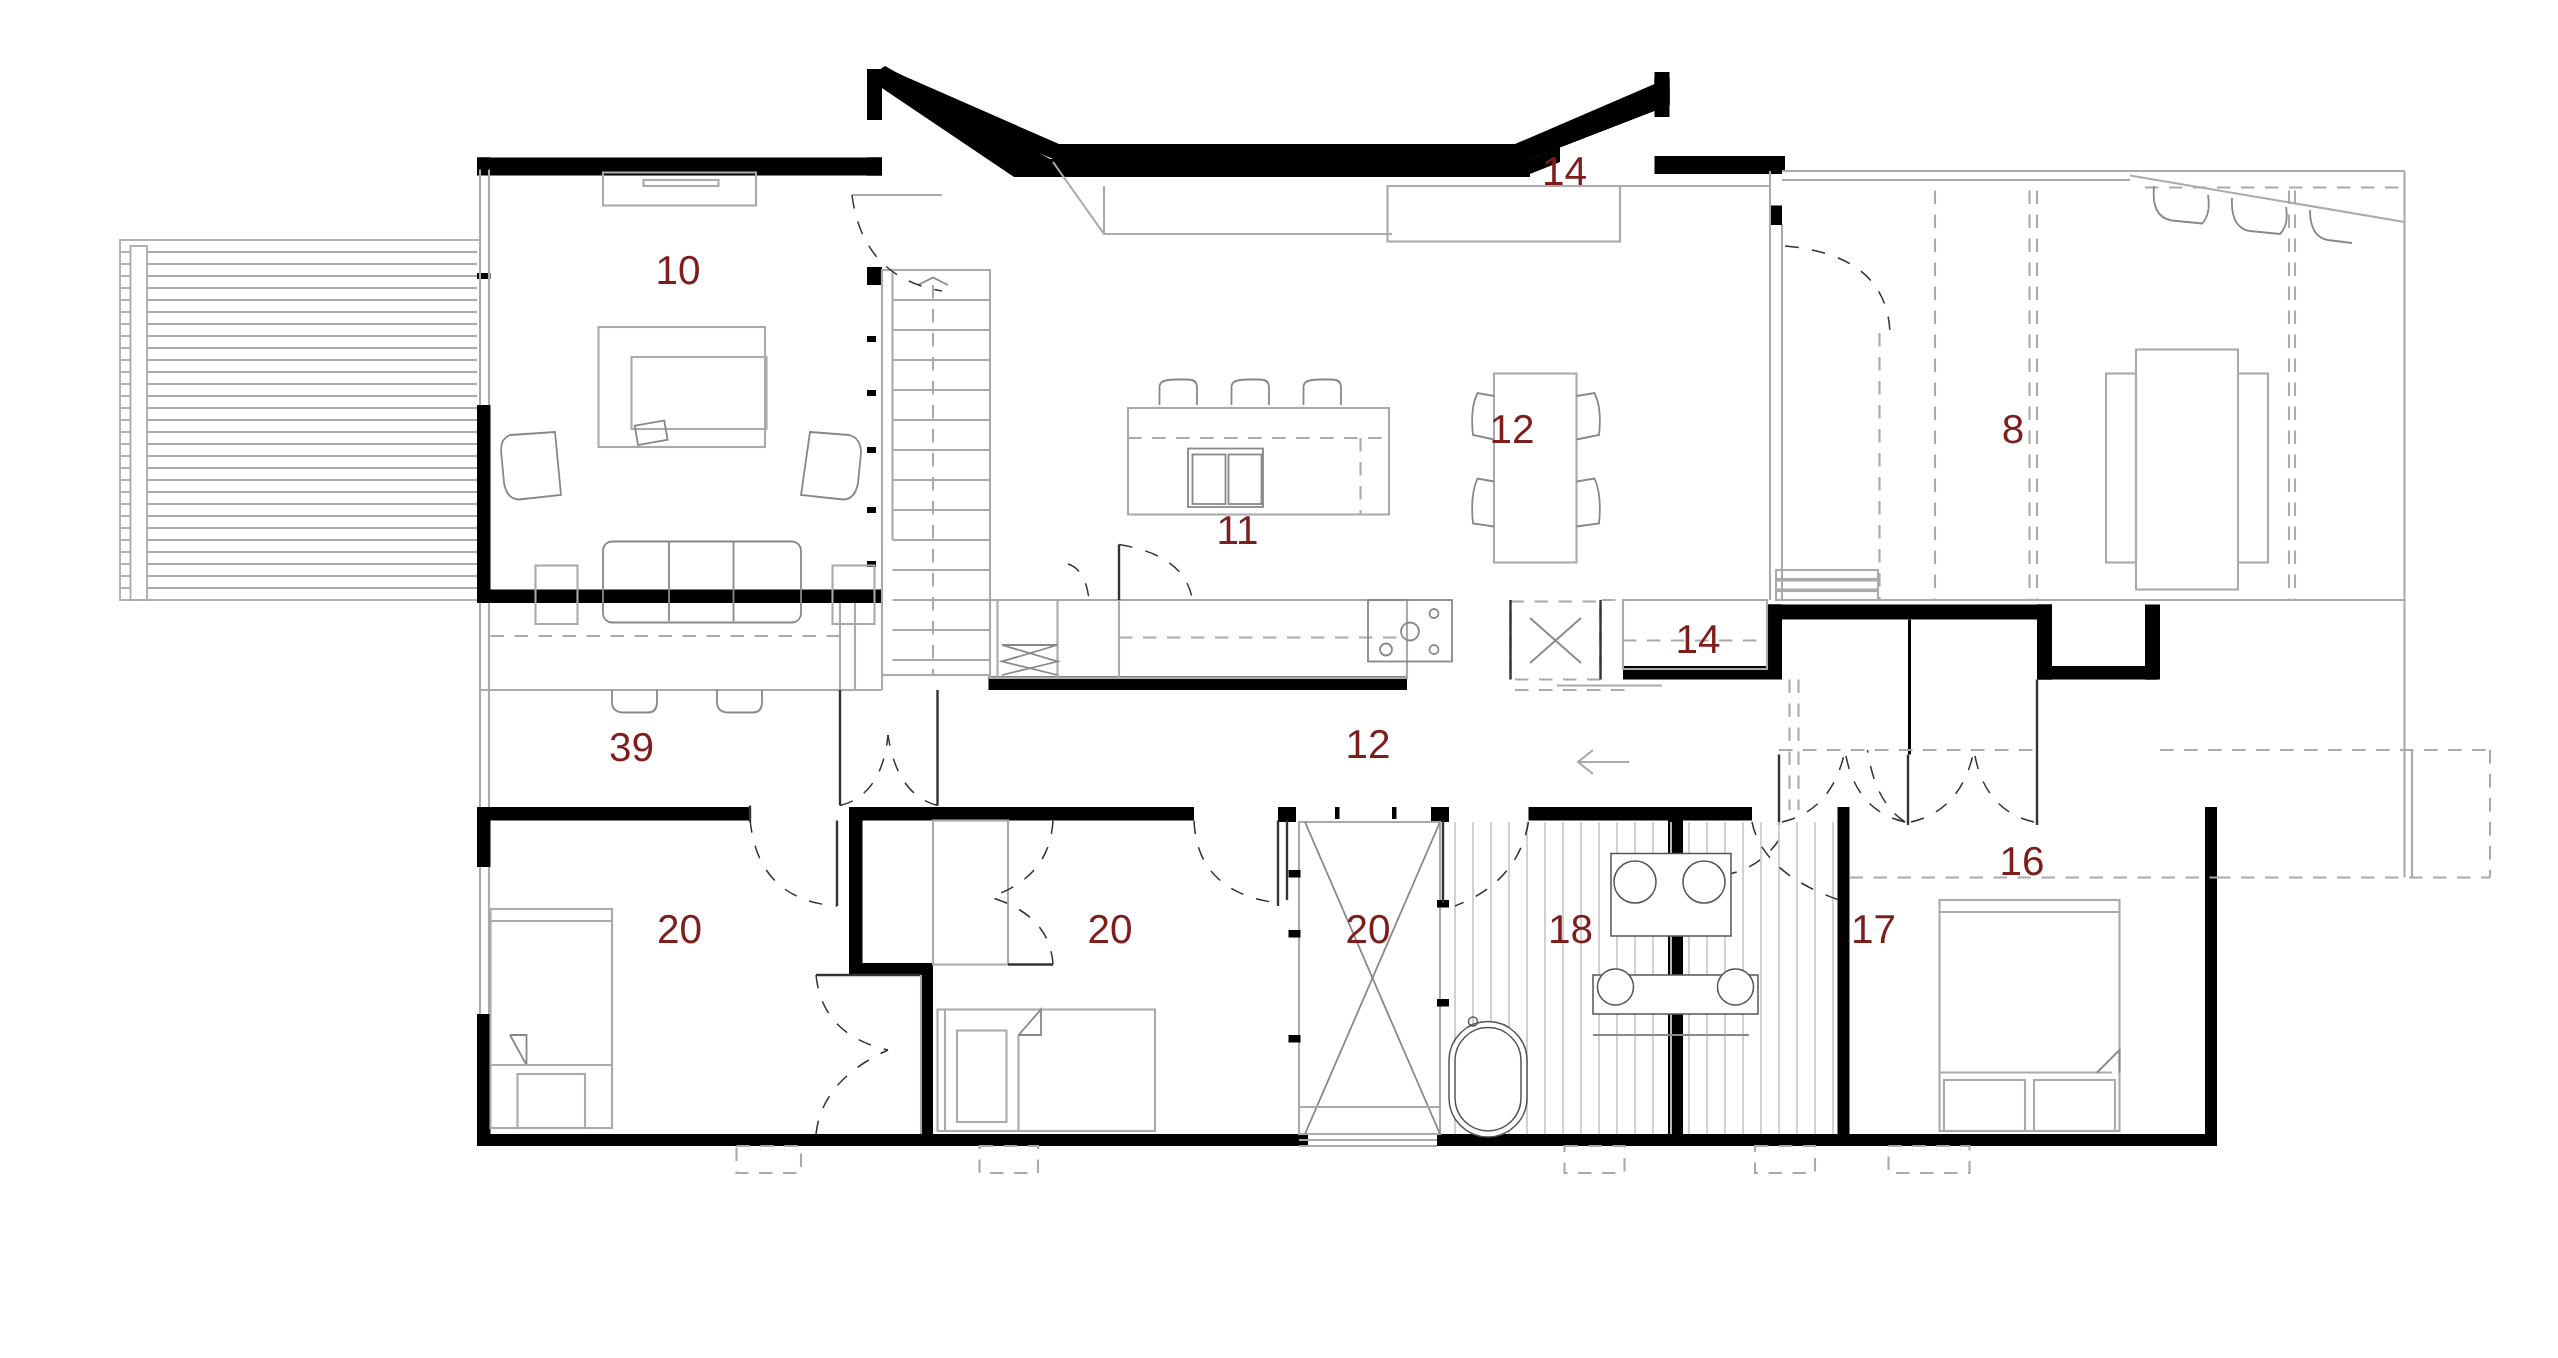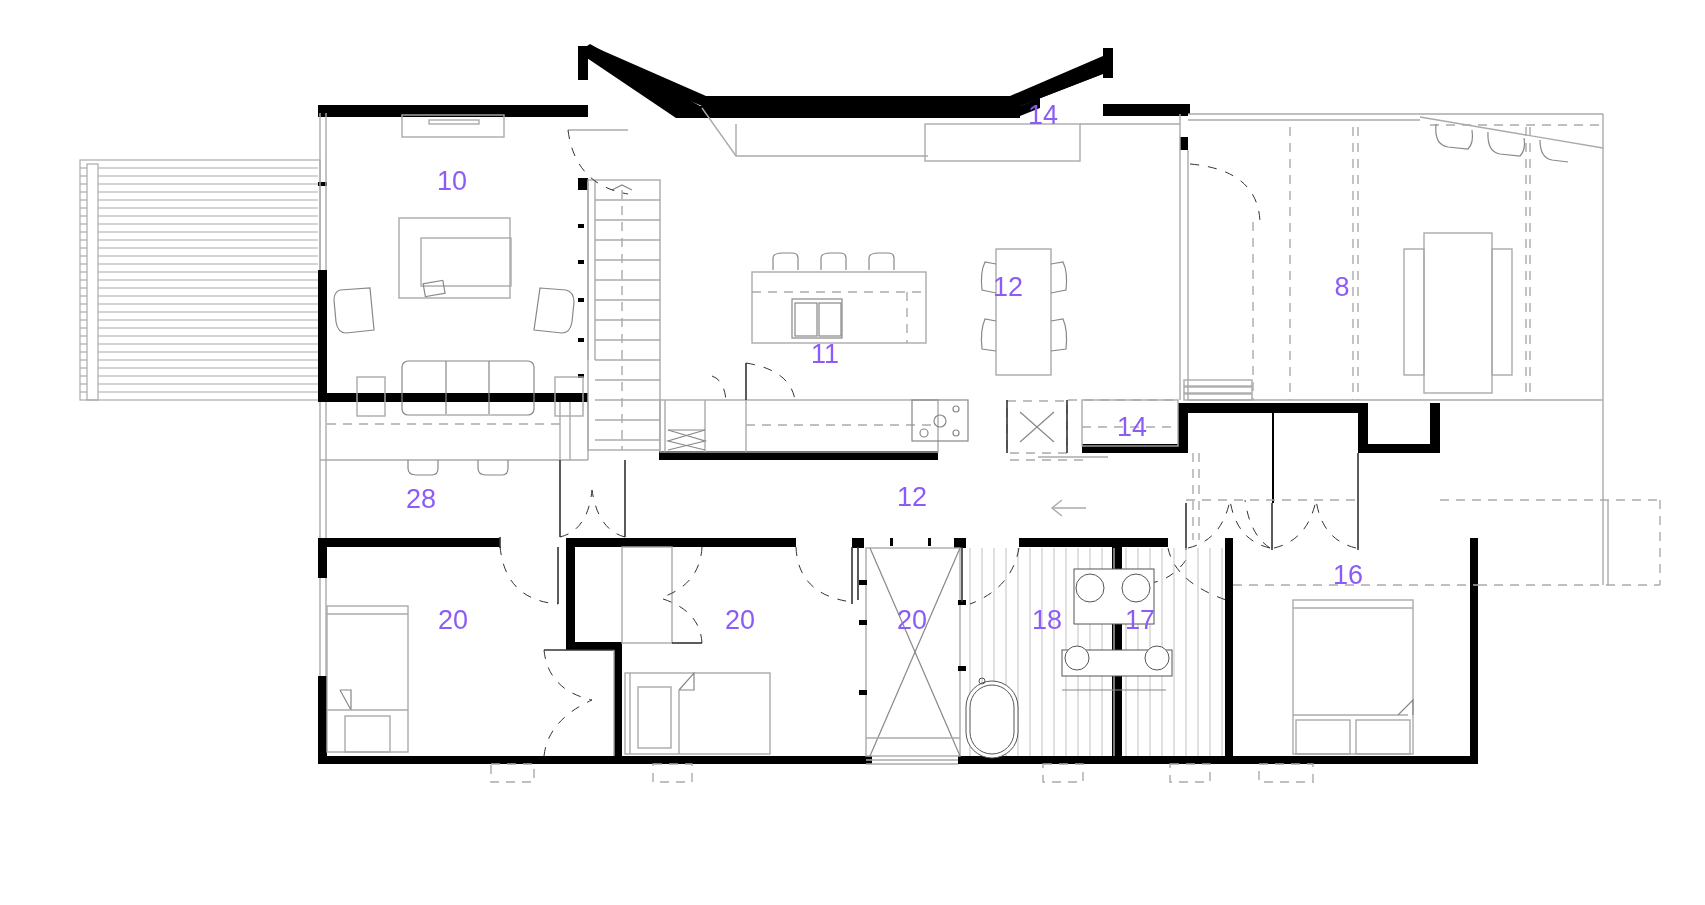--- a/index.html
+++ b/index.html
@@ -7,21 +7,21 @@
   #plan { position: absolute; left: 0; top: 0; width: 1705px; height: 905px; }
   .wall { fill: #000; }
   .thin { stroke: #aaaaaa; stroke-width: 1.4; fill: none; }
   .thin-d { stroke: #888; stroke-width: 1.2; fill: none; }
   .dash { stroke: #aaaaaa; stroke-width: 1.4; fill: none; stroke-dasharray: 9 7; }
   .swing { stroke: #333; stroke-width: 1; fill: none; stroke-dasharray: 9 9; }
   .door { stroke: #333; stroke-width: 1.6; fill: none; }
   .fx { stroke: #555; stroke-width: 1; fill: #fff; }
   .deck { stroke: #aaaaaa; stroke-width: 1.2; }
   .floorline { stroke: #cccccc; stroke-width: 1.2; }
-  .room-label { position: absolute; font-size: 27px; color: #8b5cf6; transform: translate(-50%, -50%); white-space: nowrap; }
+  .room-label { position: absolute; font-size: 27px; color: #7f1d1d; transform: translate(-50%, -50%); white-space: nowrap; }
 </style>
 </head>
 <body>
 
 <svg id="plan" viewBox="0 0 1705 905" xmlns="http://www.w3.org/2000/svg">
 
   <g>
     <rect x="80" y="160" width="240" height="240" fill="none" stroke="#aaa" stroke-width="1.2"></rect>
     <rect x="87" y="164" width="11" height="236" fill="none" stroke="#aaa" stroke-width="1.2"></rect>
     <g id="decklines">
@@ -411,19 +411,19 @@
 
 <div id="label-layer">
   <div class="room-label" style="left:452px;top:181px">10</div>
   <div class="room-label" style="left:825px;top:354px">11</div>
   <div class="room-label" style="left:1008px;top:287px">12</div>
   <div class="room-label" style="left:1342px;top:287px">8</div>
   <div class="room-label" style="left:1043px;top:115px">14</div>
   <div class="room-label" style="left:1132px;top:427px">14</div>
   <div class="room-label" style="left:912px;top:497px">12</div>
   <div class="room-label" style="left:1348px;top:575px">16</div>
-  <div class="room-label" style="left:1140px;top:620px">17</div>
+  <div class="room-label" style="left:1249px;top:620px">17</div>
   <div class="room-label" style="left:1047px;top:620px">18</div>
   <div class="room-label" style="left:912px;top:620px">20</div>
   <div class="room-label" style="left:453px;top:620px">20</div>
   <div class="room-label" style="left:740px;top:620px">20</div>
-  <div class="room-label" style="left:421px;top:499px">28</div>
+  <div class="room-label" style="left:421px;top:499px">39</div>
 </div>
 
 </body></html>

